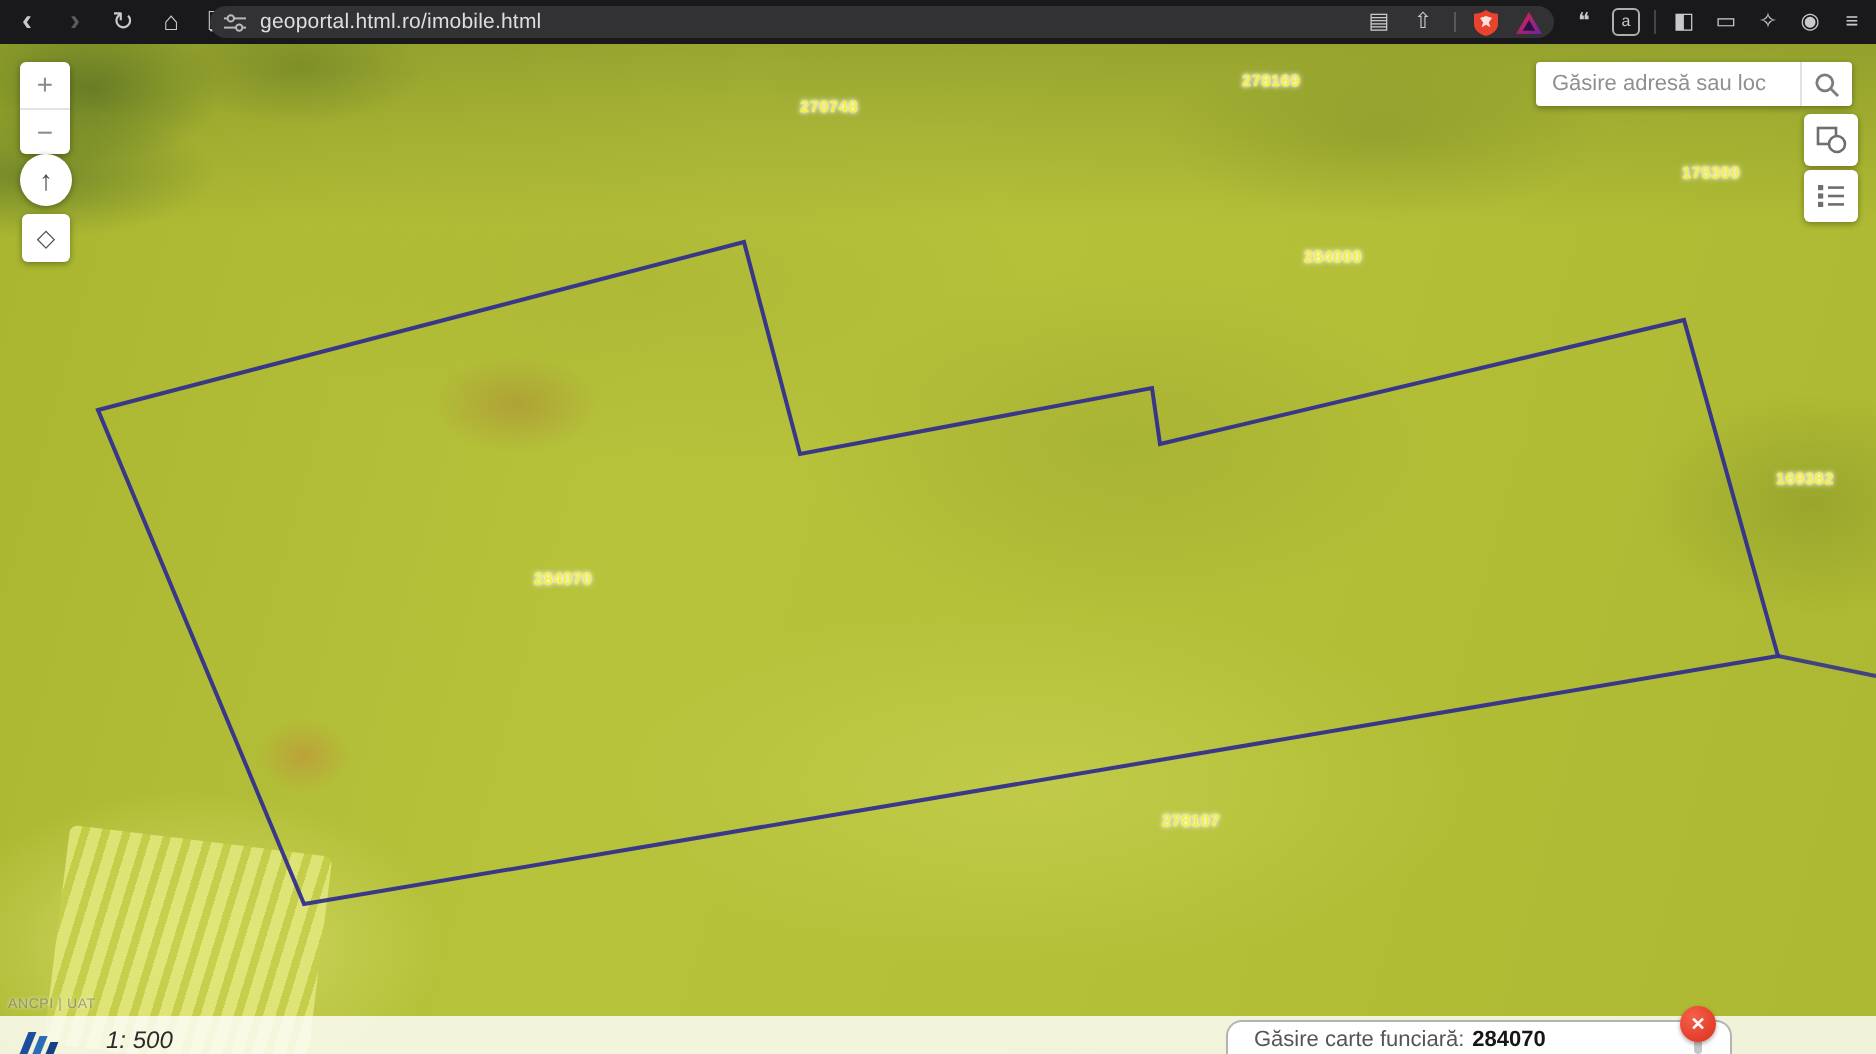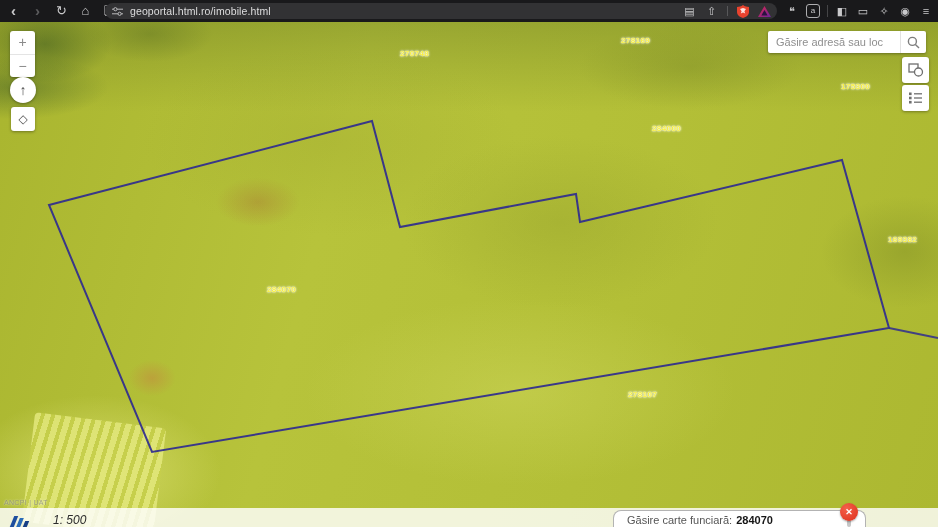--- a/index.html
+++ b/index.html
@@ -158,21 +158,21 @@
       <path d="M49,183 L372,99 L400,205 L576,172 L580,200 L842,138 L889,306 L152,430 Z" fill="none" stroke="#2f2b8f" stroke-width="2" stroke-linejoin="miter" opacity="0.92"></path>
       <path d="M889,306 L938,316" fill="none" stroke="#2f2b8f" stroke-width="2" opacity="0.85"></path>
     </svg>
 
     <div class="plabel" style="left:376px;top:27px;">270748</div>
     <div class="plabel" style="left:597px;top:14px;">278169</div>
     <div class="plabel" style="left:584px;top:102px;margin-left:44px;">284000</div>
     <div class="plabel" style="left:817px;top:60px;">175300</div>
     <div class="plabel" style="left:243px;top:263px;">284070</div>
     <div class="plabel" style="left:864px;top:213px;">169382</div>
-    <div class="plabel" style="left:557px;top:368px;margin-left:47px;">278107</div>
+    <div class="plabel" style="left:557px;top:384px;">278107</div>
 
     <div class="wctl zoomctl">
       <div class="zbtn zin">+</div>
       <div class="zbtn">−</div>
     </div>
     <div class="wctl compass">↑</div>
     <div class="wctl locate">◇</div>
 
     <div class="wctl searchbox">
       <span class="ph">Găsire adresă sau loc</span>

